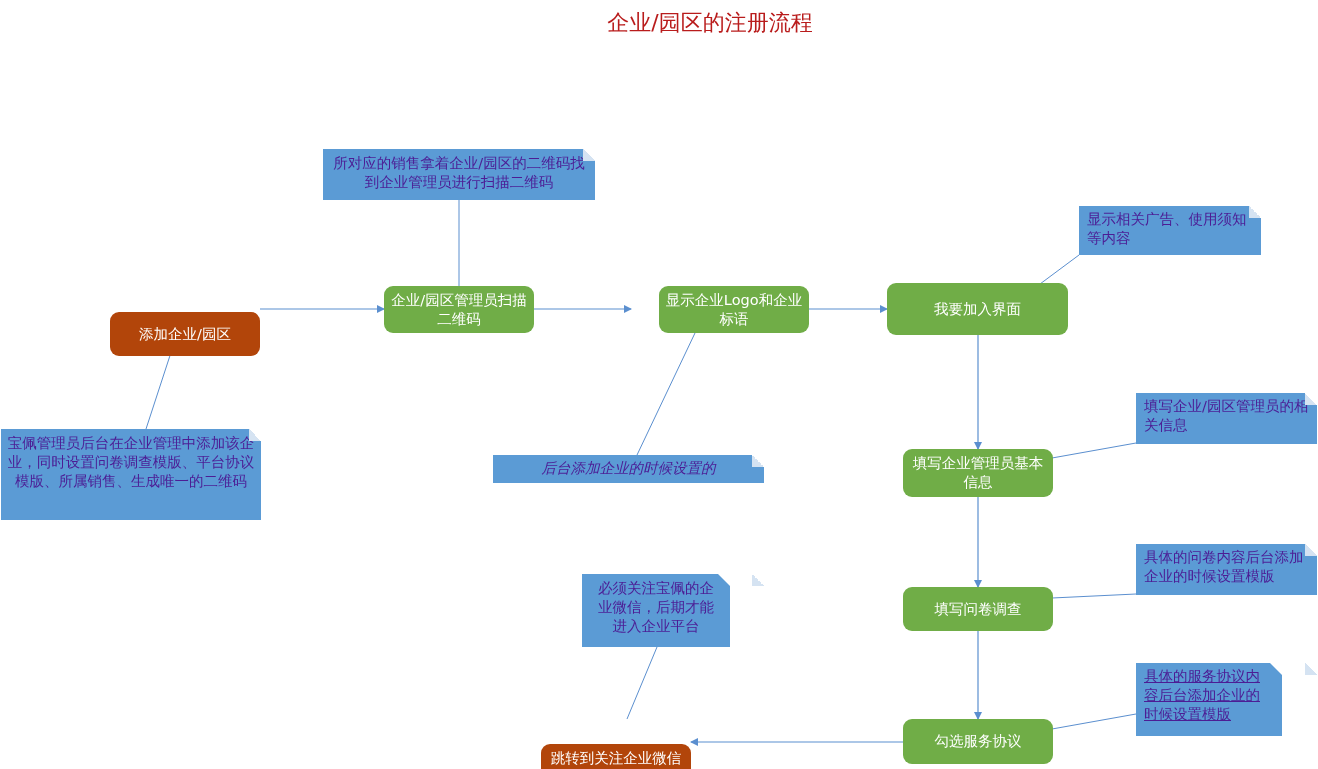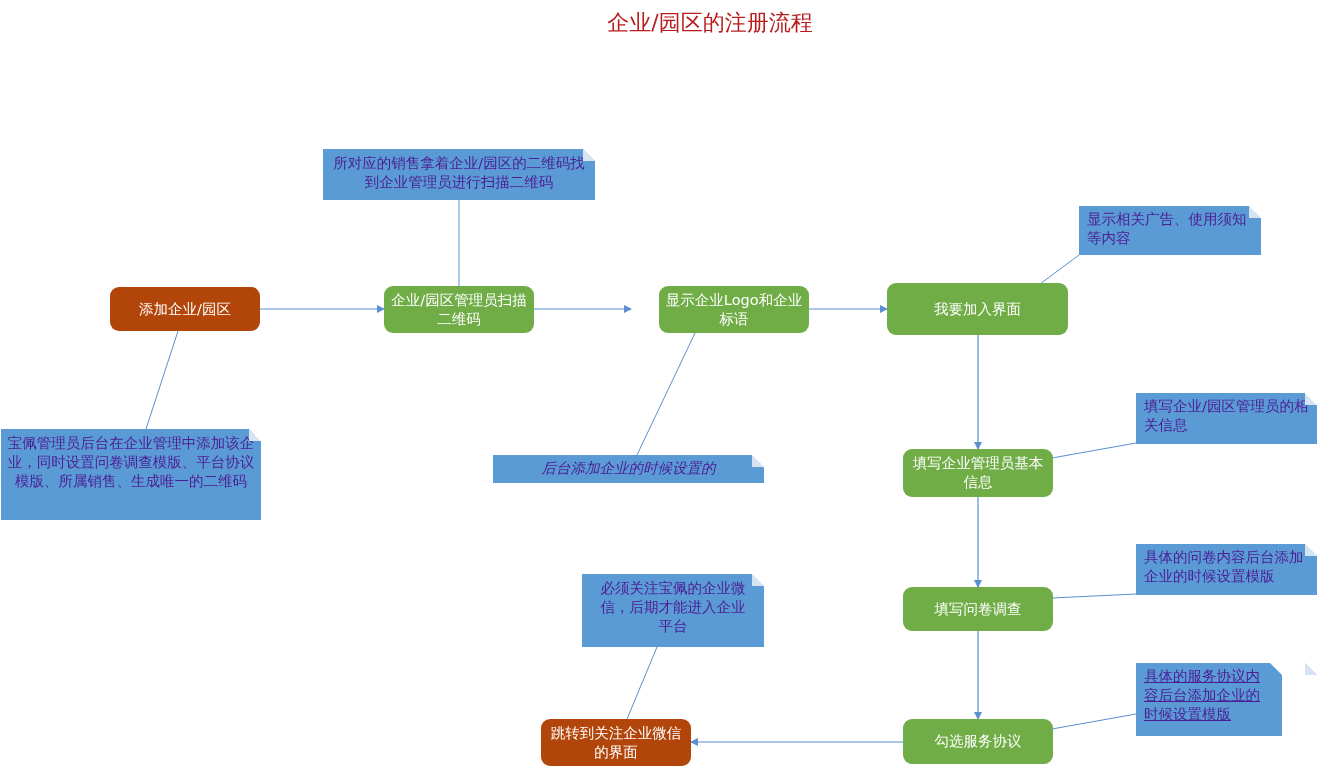--- a/index.html
+++ b/index.html
@@ -5,21 +5,21 @@
   html, body { margin:0; padding:0; background:#ffffff; }
   body { width:1318px; height:769px; position:relative; overflow:hidden;
          font-family:"DejaVu Sans", "Liberation Sans", sans-serif; }
   .title { position:absolute; left:560px; top:8px; width:300px; text-align:center;
            color:#b91c1c; font-size:22px; line-height:30px; }
   svg.links { position:absolute; left:0; top:0; width:1318px; height:769px; }
   .node { position:absolute; border-radius:9px; color:#ffffff; font-size:14.5px;
           line-height:19px; display:flex; align-items:center; justify-content:center;
           text-align:center; box-sizing:border-box; padding:0 4px; }
   .node.green { background:#70ad47; }
-  .node.brown { background:#b2450a; }
+  .node.brown { background:#b2450a;margin-top:25px; }
   .note { position:absolute; background:#5b9bd5; color:#4c1d95; font-size:14.5px;
           line-height:19px; box-sizing:border-box; padding:4px 8px;
           clip-path: polygon(0 0, calc(100% - 12px) 0, 100% 12px, 100% 100%, 0 100%); }
   .note.center { text-align:center; }
   .note.left { text-align:left; }
   .fold { position:absolute; width:12px; height:12px;
           background:linear-gradient(225deg, #ffffff 50%, #d5e3f2 50%); }
 </style>
 </head>
 <body>
@@ -104,16 +104,16 @@
 <div class="note left" style="left:1136px; top:544px; width:181px; height:51px;">
   <span>具体的问卷内容后台添加企业的时候设置模版</span>
 </div>
 <div class="fold" style="left:1305px; top:544px;"></div>
 
 <div class="note left" style="left:1136px; top:663px; width:146px; height:73px;text-decoration:underline;">
   <span>具体的服务协议内容后台添加企业的时候设置模版</span>
 </div>
 <div class="fold" style="left:1305px; top:663px;"></div>
 
-<div class="note center" style="left:582px; top:574px; width:182px; height:73px; padding:5px 16px;">
+<div class="note center" style="left:582px; top:574px; width:148px; height:73px; padding:5px 16px;">
   <span>必须关注宝佩的企业微信，后期才能进入企业平台</span>
 </div>
 <div class="fold" style="left:752px; top:574px;"></div>
 
 </body></html>

